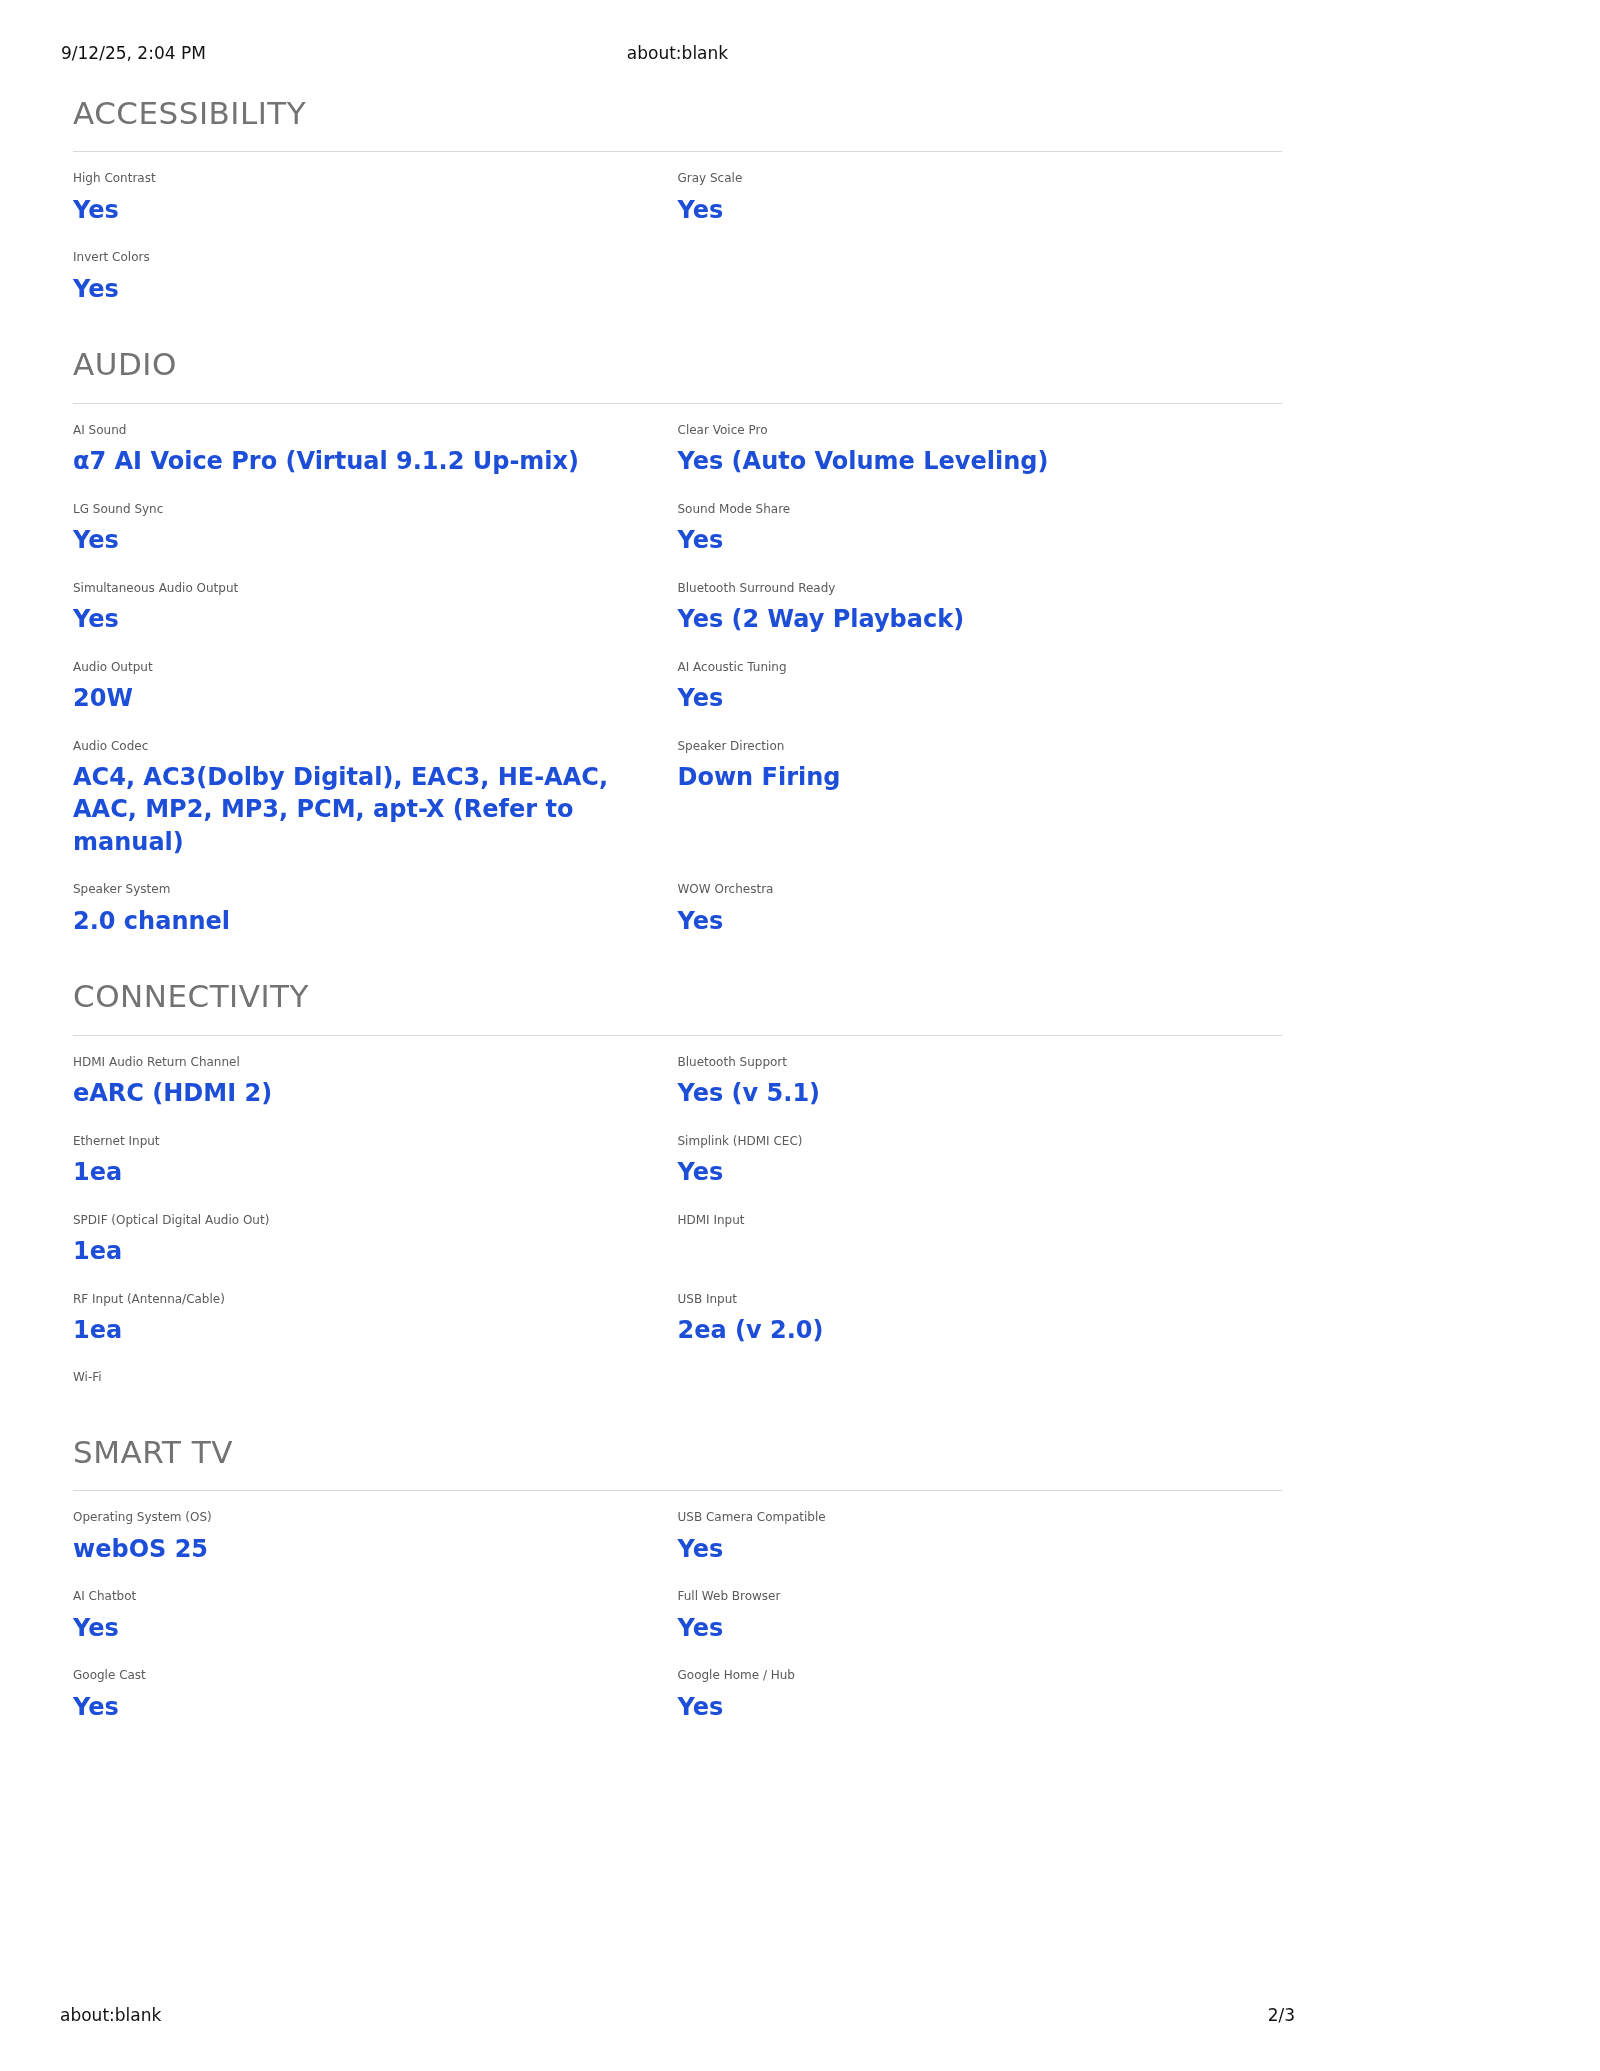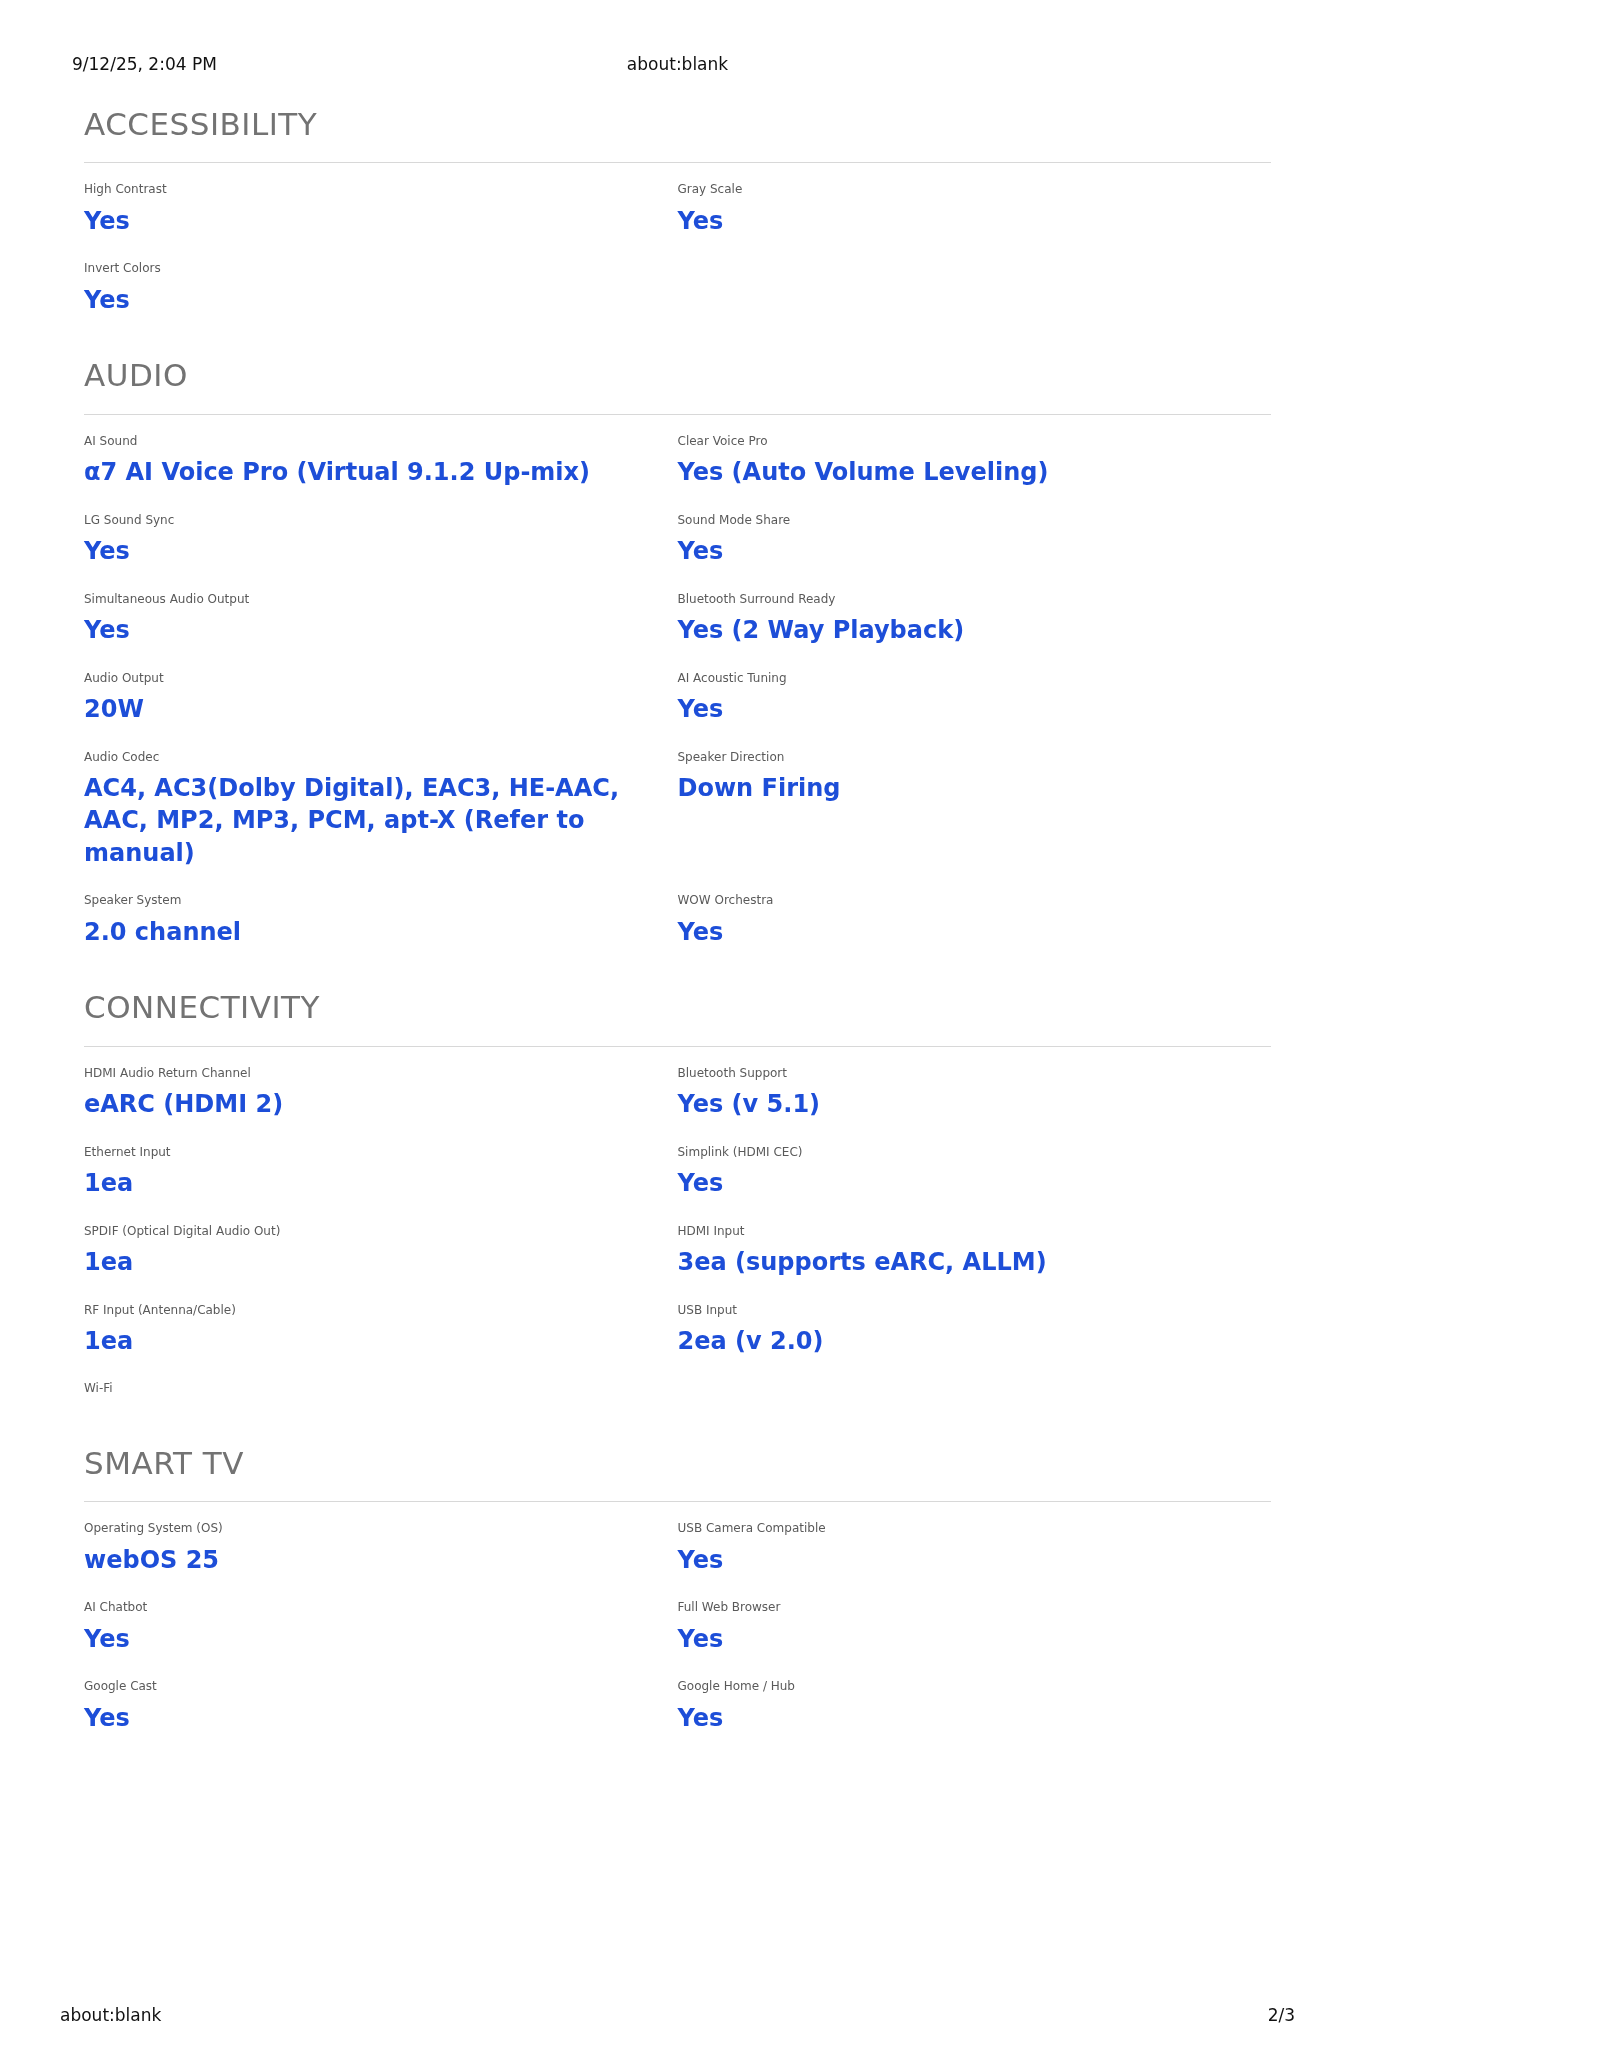--- a/index.html
+++ b/index.html
@@ -11,21 +11,21 @@
     width: 1600px;
     min-height: 2071px;
     font-family: "DejaVu Sans", "Liberation Sans", sans-serif;
     color: #111111;
     position: relative;
   }
   .page {
     width: 1355px;
     min-height: 2071px;
     box-sizing: border-box;
-    padding: 12px;
+    padding: 1px;
     position: relative;
   }
   .print-header {
     display: flex;
     align-items: center;
     font-size: 17px;
     color: #111;
     padding: 42px 60px 0 60px;
     box-sizing: border-box;
   }
@@ -208,21 +208,20 @@
             <div class="spec">
               <div class="spec-label">Simplink (HDMI CEC)</div>
               <div class="spec-value">Yes</div>
             </div>
             <div class="spec">
               <div class="spec-label">SPDIF (Optical Digital Audio Out)</div>
               <div class="spec-value">1ea</div>
             </div>
             <div class="spec">
               <div class="spec-label">HDMI Input</div>
-              <div class="spec-value">3ea (supports eARC, ALLM)</div>
             </div>
             <div class="spec">
               <div class="spec-label">RF Input (Antenna/Cable)</div>
               <div class="spec-value">1ea</div>
             </div>
             <div class="spec">
               <div class="spec-label">USB Input</div>
               <div class="spec-value">2ea (v 2.0)</div>
             </div>
             <div class="spec">

